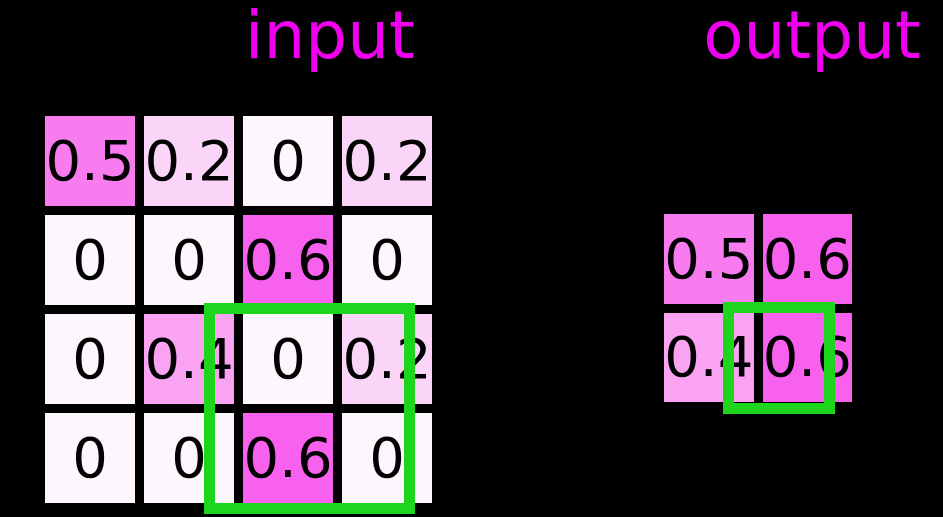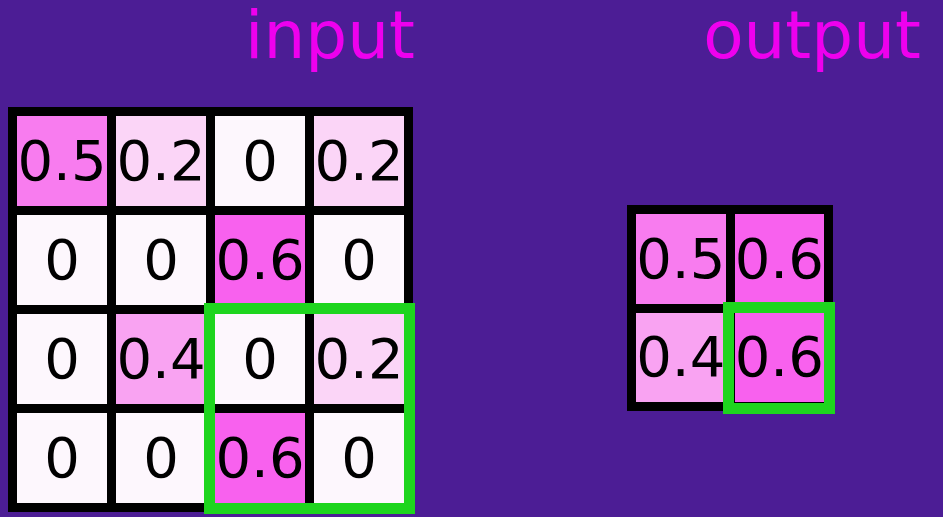--- a/index.html
+++ b/index.html
@@ -8,41 +8,42 @@
     background: #ffffff;
     width: 943px;
     height: 517px;
     overflow: hidden;
     font-family: "DejaVu Sans", sans-serif;
   }
   .stage {
     position: relative;
     width: 943px;
     height: 517px;
-    background: #4c1d95;
+    background: #000000;
   }
   .grid-title {
     position: absolute;
     top: -6px;
     transform: translateX(-50%);
     font-size: 66px;
     line-height: 84px;
     color: #ee00ee;
     white-space: nowrap;
   }
   #input-title  { left: 330px; }
   #output-title { left: 812px; }
 
   .matrix {
     position: absolute;
     box-sizing: border-box;
     background: #000000;
     display: grid;
     padding: 9px;
     gap: 9px;
+    margin-left: 28px;
   }
   #input-matrix {
     left: 8px;
     top: 107px;
     width: 405px;
     height: 405px;
     grid-template-columns: repeat(4, 1fr);
     grid-template-rows: repeat(4, 1fr);
   }
   #output-matrix {

